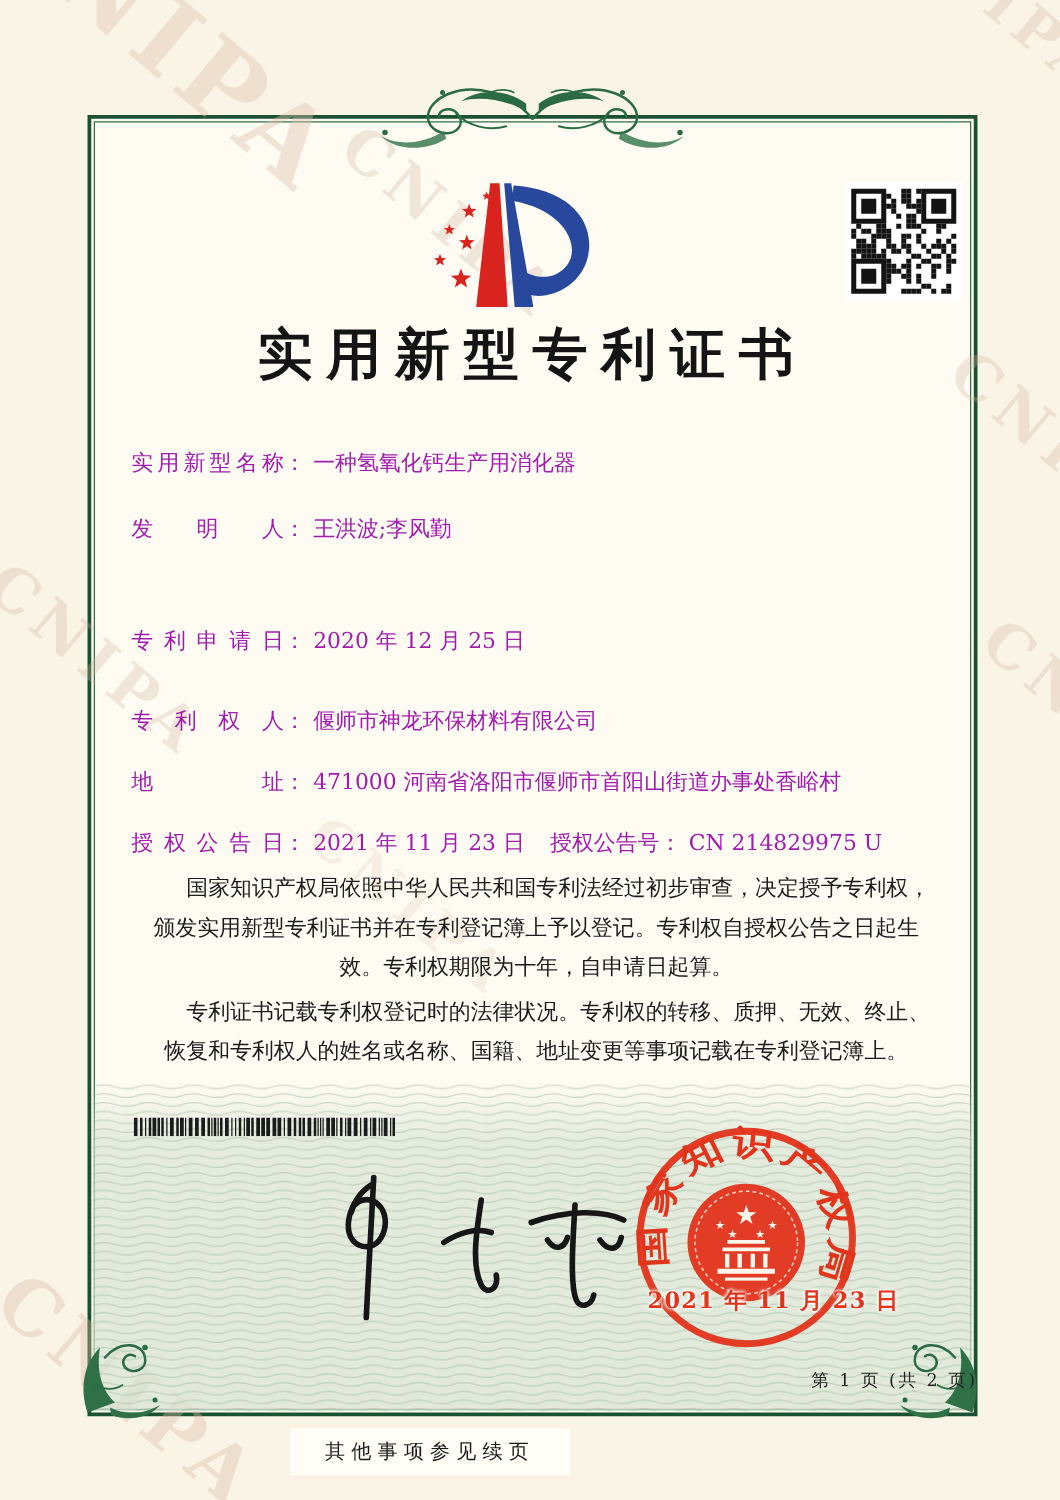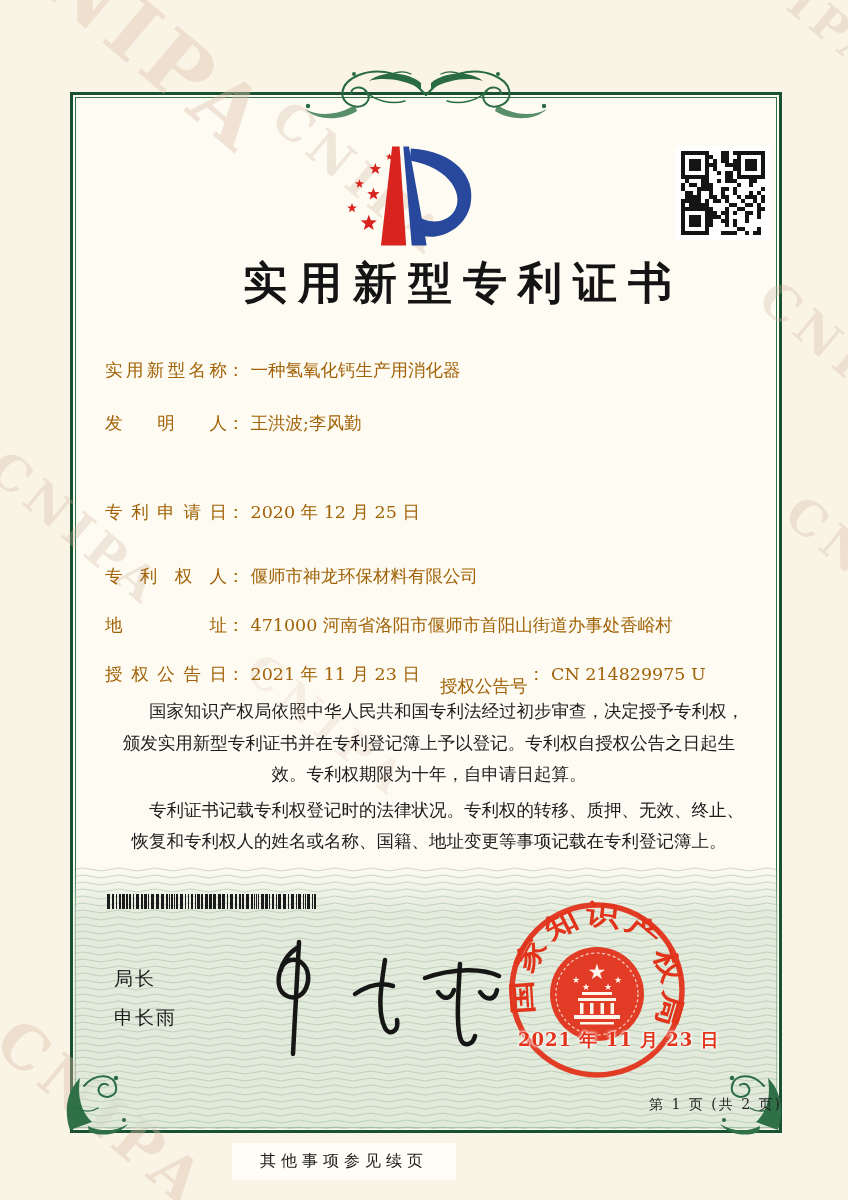--- a/index.html
+++ b/index.html
@@ -23,27 +23,27 @@
   .band{position:absolute;left:74px;top:866px;width:704px;height:263px;z-index:2;
         background:linear-gradient(180deg,rgba(219,230,216,0) 0%,rgba(214,227,210,0.65) 18%,rgba(214,227,210,0.75) 100%);}
   .band svg{position:absolute;inset:0;}
 
   .cert-no{position:absolute;left:105px;top:146px;font-size:18px;letter-spacing:4px;
            color:#222;z-index:4;}
   .logo{position:absolute;left:338px;top:138px;z-index:4;}
   .qr{position:absolute;left:676px;top:146px;width:94px;height:94px;background:#fff;z-index:4;}
 
   .title{position:absolute;left:70px;top:254px;width:712px;text-align:center;
-         font-size:44px;font-weight:bold;letter-spacing:11px;color:#141414;z-index:4;margin-left:37px;}
-
-  .row{position:absolute;left:105px;width:650px;font-size:17.5px;color:#a16207;z-index:4;white-space:nowrap;}
+         font-size:44px;font-weight:bold;letter-spacing:11px;color:#141414;z-index:4;}
+
+  .row{position:absolute;left:105px;width:650px;font-size:17.5px;color:#a21caf;z-index:4;white-space:nowrap;}
   .lbl{display:inline-block;width:122px;text-align:justify;text-align-last:justify;vertical-align:top;}
   .colon{display:inline-block;margin-right:6px;}
   .grant2{position:absolute;left:335px;top:0;white-space:nowrap;}
-  .grant2 .lbl{width:auto;text-align-last:auto;margin-top:12px;}
+  .grant2 .lbl{width:auto;text-align-last:auto;}
 
   .paras{position:absolute;left:104px;top:692px;width:650px;font-size:17.5px;
          line-height:1.8;color:#1c1c1c;z-index:4;}
   .paras p{margin:4px;text-indent:2em;text-align:center;}
 
   .barcode{position:absolute;left:107px;top:894px;z-index:4;}
 
   .sig-block{position:absolute;left:114px;top:966px;font-size:19px;color:#1b1b1b;z-index:4;
              font-family:"DejaVu Sans","Liberation Sans",sans-serif;}
   .sig-block div{margin-bottom:13px;letter-spacing:2px;}
@@ -365,24 +365,20 @@
         <rect x="189" y="0" width="1" height="15" fill="#1b1b1b"></rect>
         <rect x="191" y="0" width="3" height="15" fill="#1b1b1b"></rect>
         <rect x="196" y="0" width="1" height="15" fill="#1b1b1b"></rect>
         <rect x="198" y="0" width="1" height="15" fill="#1b1b1b"></rect>
         <rect x="200" y="0" width="3" height="15" fill="#1b1b1b"></rect>
         <rect x="205" y="0" width="1" height="15" fill="#1b1b1b"></rect>
         <rect x="207" y="0" width="2" height="15" fill="#1b1b1b"></rect>
       </g>
   </svg>
 
-  <div class="sig-block">
-    <div>局长</div>
-    <div>申长雨</div>
-  </div>
 
   <svg class="signature" width="270" height="125" viewBox="0 0 270 125">
     <g fill="none" stroke="#161616" stroke-width="4.5" stroke-linecap="round" stroke-linejoin="round">
       <path d="M62,12 C45,22 36,52 52,60 C70,68 80,40 68,28 C60,20 48,24 46,34"></path>
       <path d="M64,6 C62,40 60,80 58,118"></path>
       <path d="M120,58 C132,50 146,46 158,50"></path>
       <path d="M150,24 C146,50 142,76 150,92 C154,100 164,96 162,84"></path>
       <path d="M190,42 C218,32 248,32 264,40"></path>
       <path d="M225,28 C223,60 221,92 226,104 C229,111 238,109 240,100"></path>
       <path d="M203,56 C209,65 216,63 219,54"></path>

